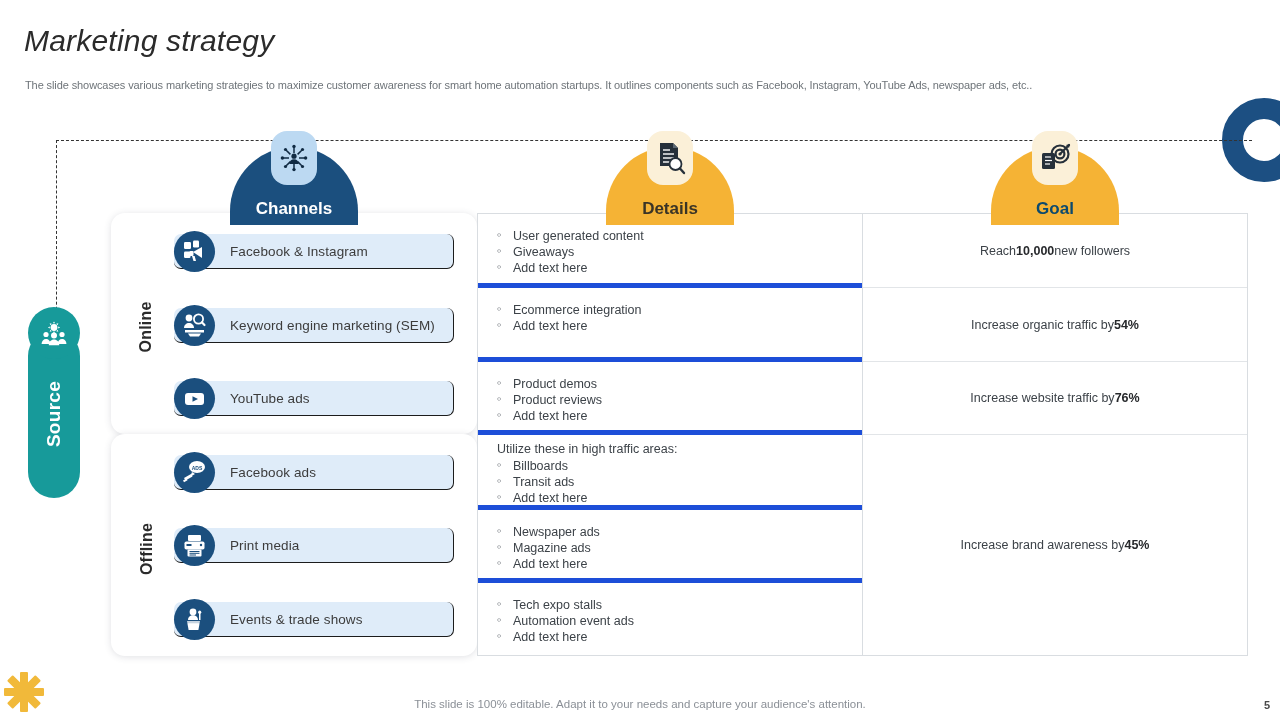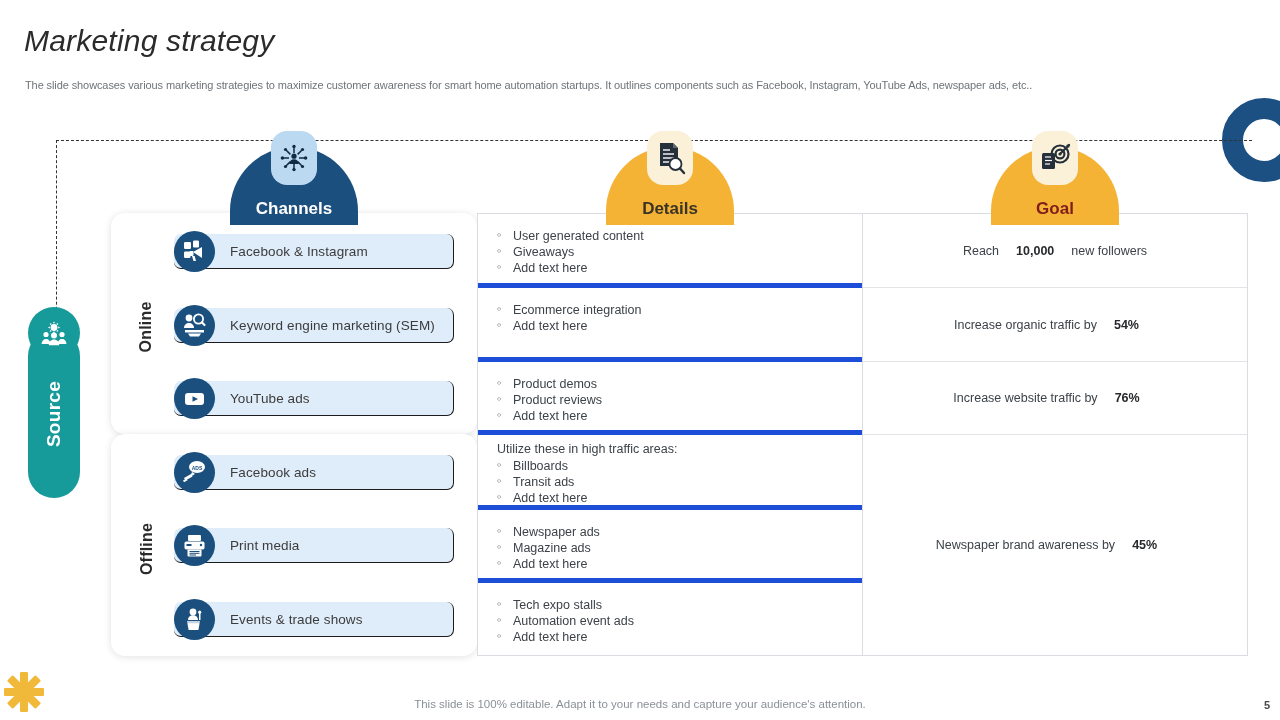--- a/index.html
+++ b/index.html
@@ -83,21 +83,21 @@
     display: flex; align-items: flex-end; justify-content: center;
     padding-bottom: 6px;
     z-index: 2;
   }
   .col-head .label { font-size: 17px; font-weight: 700; }
   .head-channels { left: 230px; background: #1b4f7e; }
   .head-channels .label { color: #ffffff; }
   .head-details  { left: 606px; background: #f5b335; }
   .head-details .label { color: #3a3426; }
   .head-goal     { left: 991px; background: #f5b335; }
-  .head-goal .label { color: #7f1d1d; }
+  .head-goal .label { color: #0c4a6e; }
 
   .head-badge {
     position: absolute; top: 131px;
     width: 46px; height: 54px; border-radius: 16px;
     display: flex; align-items: center; justify-content: center;
     z-index: 3;
   }
   .badge-channels { left: 271px; background: #bcd9f2; }
   .badge-details  { left: 647px; background: #fbf0d8; }
   .badge-goal     { left: 1032px; background: #fbf0d8; }
@@ -166,21 +166,21 @@
     margin-bottom: 0px;
   }
   .det-list li::before {
     content: "\25E6"; position: absolute; left: 9px; top: -1px;
     color: #6b7077; font-size: 13px;
   }
   .goal-cell {
     position: absolute; left: 863px; width: 384px;
     border-bottom: 1px solid #e2e5e8;
     display: flex; align-items: center; justify-content: center;
-    font-size: 12.5px; color: #3c4248; gap: 17px;
+    font-size: 12.5px; color: #3c4248;
   }
   .goal-cell.last { border-bottom: none; }
   .goal-cell b { font-weight: 700; color: #27292c; }
 
   
   .footer-note {
     position: absolute; left: 0; right: 0; top: 698px;
     text-align: center; font-size: 11.5px; color: #8b9097;
   }
   .page-num {
@@ -437,21 +437,21 @@
     <span>Increase organic traffic by </span>
       <b>54%</b>
       <span></span>
   </div>
   <div class="goal-cell" style="top:362px;height:73px">
     <span>Increase website traffic by </span>
       <b>76%</b>
       <span></span>
   </div>
   <div class="goal-cell last" style="top:435px;height:220px">
-    <span>Newspaper brand awareness by </span>
+    <span>Increase brand awareness by </span>
       <b>45%</b>
       <span></span>
   </div>
 
   <div class="footer-note">This slide is 100% editable. Adapt it to your needs and capture your audience's attention.</div>
   <div class="page-num">5</div>
 
 </div>
 
 </body></html>

